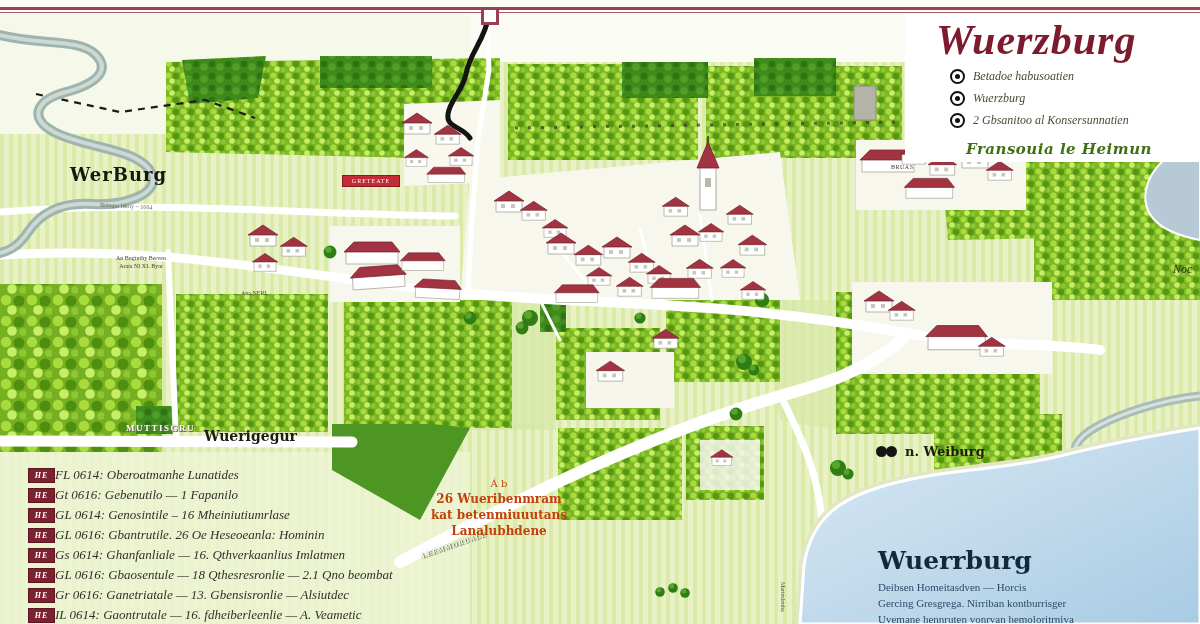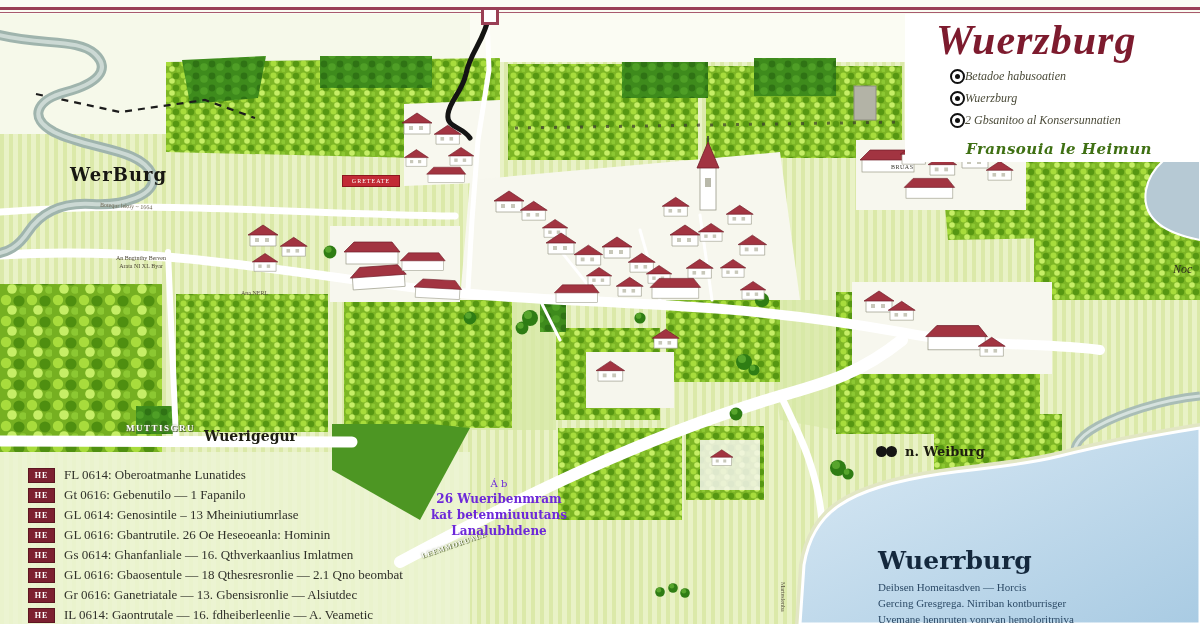--- a/index.html
+++ b/index.html
@@ -12,21 +12,21 @@
   .top-rule2{position:absolute;left:0;top:12px;width:1200px;height:1px;background:#a85a6e;}
   .top-notch{position:absolute;left:481px;top:10px;width:12px;height:12px;
              border:3px solid #9a3f55;border-top:none;background:#fff;}
 
   .lbl{position:absolute;white-space:nowrap;}
 
   
   #title-block{position:absolute;left:936px;top:18px;width:256px;font-style:italic;}
   #title-block h1{margin:0;font-size:42px;line-height:1.05;font-weight:bold;
                   color:#7d1b2e;letter-spacing:1px;font-family:"Liberation Serif",serif;}
-  .tb-item{display:flex;align-items:center;margin:7px 0 0 14px;}
+  .tb-item{display:flex;align-items:center;gap:8px;margin:7px 0 0 14px;}
   .bullet{width:11px;height:11px;border-radius:50%;border:2.5px solid #101010;
           position:relative;flex:0 0 auto;background:#fff;}
   .bullet::after{content:"";position:absolute;left:3px;top:3px;width:5px;height:5px;
                  border-radius:50%;background:#101010;}
   .tb-item span.txt{font-size:12px;color:#4a4a38;}
   #tb-subtitle{margin:12px 0 0 30px;font-size:15px;font-weight:bold;color:#3f7013;
                font-family:"DejaVu Serif",serif;letter-spacing:.5px;}
 
   
   #werburg-label{left:70px;top:164px;font-size:18px;font-weight:bold;color:#171712;
@@ -44,21 +44,21 @@
   #bruas-label{left:891px;top:164px;font-size:6px;color:#3a3a30;letter-spacing:.5px;}
   #noc-label{left:1173px;top:262px;font-size:12px;font-style:italic;color:#2e2e1c;}
   #road3-label{left:420px;top:541px;font-size:7px;font-weight:bold;color:#fff;
                transform:rotate(-19deg);letter-spacing:1px;
                text-shadow:0 0 2px #6a7a46,1px 1px 0 #6a7a46;}
   #vertical-label{left:780px;top:582px;font-size:6px;color:#55503c;
                   writing-mode:vertical-rl;}
 
   
   #center-note{position:absolute;left:404px;top:477px;width:190px;text-align:center;
-               color:#6d28d9;font-family:"DejaVu Serif",serif;}
+               color:#c2410c;font-family:"DejaVu Serif",serif;}
   #center-note .n1{font-size:10px;}
   #center-note .n2{font-size:12px;font-weight:bold;}
   #center-note div{line-height:1.35;}
 
   
   #weiburg-poi{position:absolute;left:828px;top:444px;display:flex;align-items:center;gap:7px;padding-left:48px;}
   .binoculars{width:22px;height:12px;position:relative;flex:0 0 auto;}
   .binoculars::before,.binoculars::after{content:"";position:absolute;top:0;width:11px;height:11px;
       border-radius:50%;background:#151515;}
   .binoculars::before{left:0;} .binoculars::after{left:10px;}
@@ -66,21 +66,21 @@
                     font-family:"DejaVu Serif",serif;}
 
   
   #lake-block{position:absolute;left:878px;top:546px;}
   #lake-block h2{margin:0 0 5px 0;font-size:25px;font-weight:bold;color:#14283d;
                  font-family:"DejaVu Serif",serif;}
   #lake-block div{font-size:11px;color:#2c4a66;line-height:1.45;}
 
   
   #legend-panel{position:absolute;left:28px;top:465px;}
-  .legend-row{display:flex;align-items:center;gap:9px;height:20px;}
+  .legend-row{display:flex;align-items:center;gap:0;height:20px;font-style:italic;}
   .legend-badge{width:25px;height:13px;background:#7c2130;color:#fff;font-size:8px;
                 font-weight:bold;text-align:center;line-height:13px;letter-spacing:1px;
                 flex:0 0 auto;border:1px solid #5d1622;}
   .legend-row .txt{font-size:13px;color:#30302a;}
 </style>
 </head>
 <body>
 
 <div id="stage">
 
@@ -349,21 +349,21 @@
     <div class="legend-row">
       <span class="legend-badge">HE</span>
       <span class="txt">FL 0614: Oberoatmanhe Lunatides</span>
     </div>
     <div class="legend-row">
       <span class="legend-badge">HE</span>
       <span class="txt">Gt 0616: Gebenutilo — 1 Fapanilo</span>
     </div>
     <div class="legend-row">
       <span class="legend-badge">HE</span>
-      <span class="txt">GL 0614: Genosintile – 13 Mheiniutiumrlase</span>
+      <span class="txt">GL 0614: Genosintile – 16 Mheiniutiumrlase</span>
     </div>
     <div class="legend-row">
       <span class="legend-badge">HE</span>
       <span class="txt">GL 0616: Gbantrutile. 26 Oe Heseoeanla: Hominin</span>
     </div>
     <div class="legend-row">
       <span class="legend-badge">HE</span>
       <span class="txt">Gs 0614: Ghanfanliale — 16. Qthverkaanlius Imlatmen</span>
     </div>
     <div class="legend-row">

